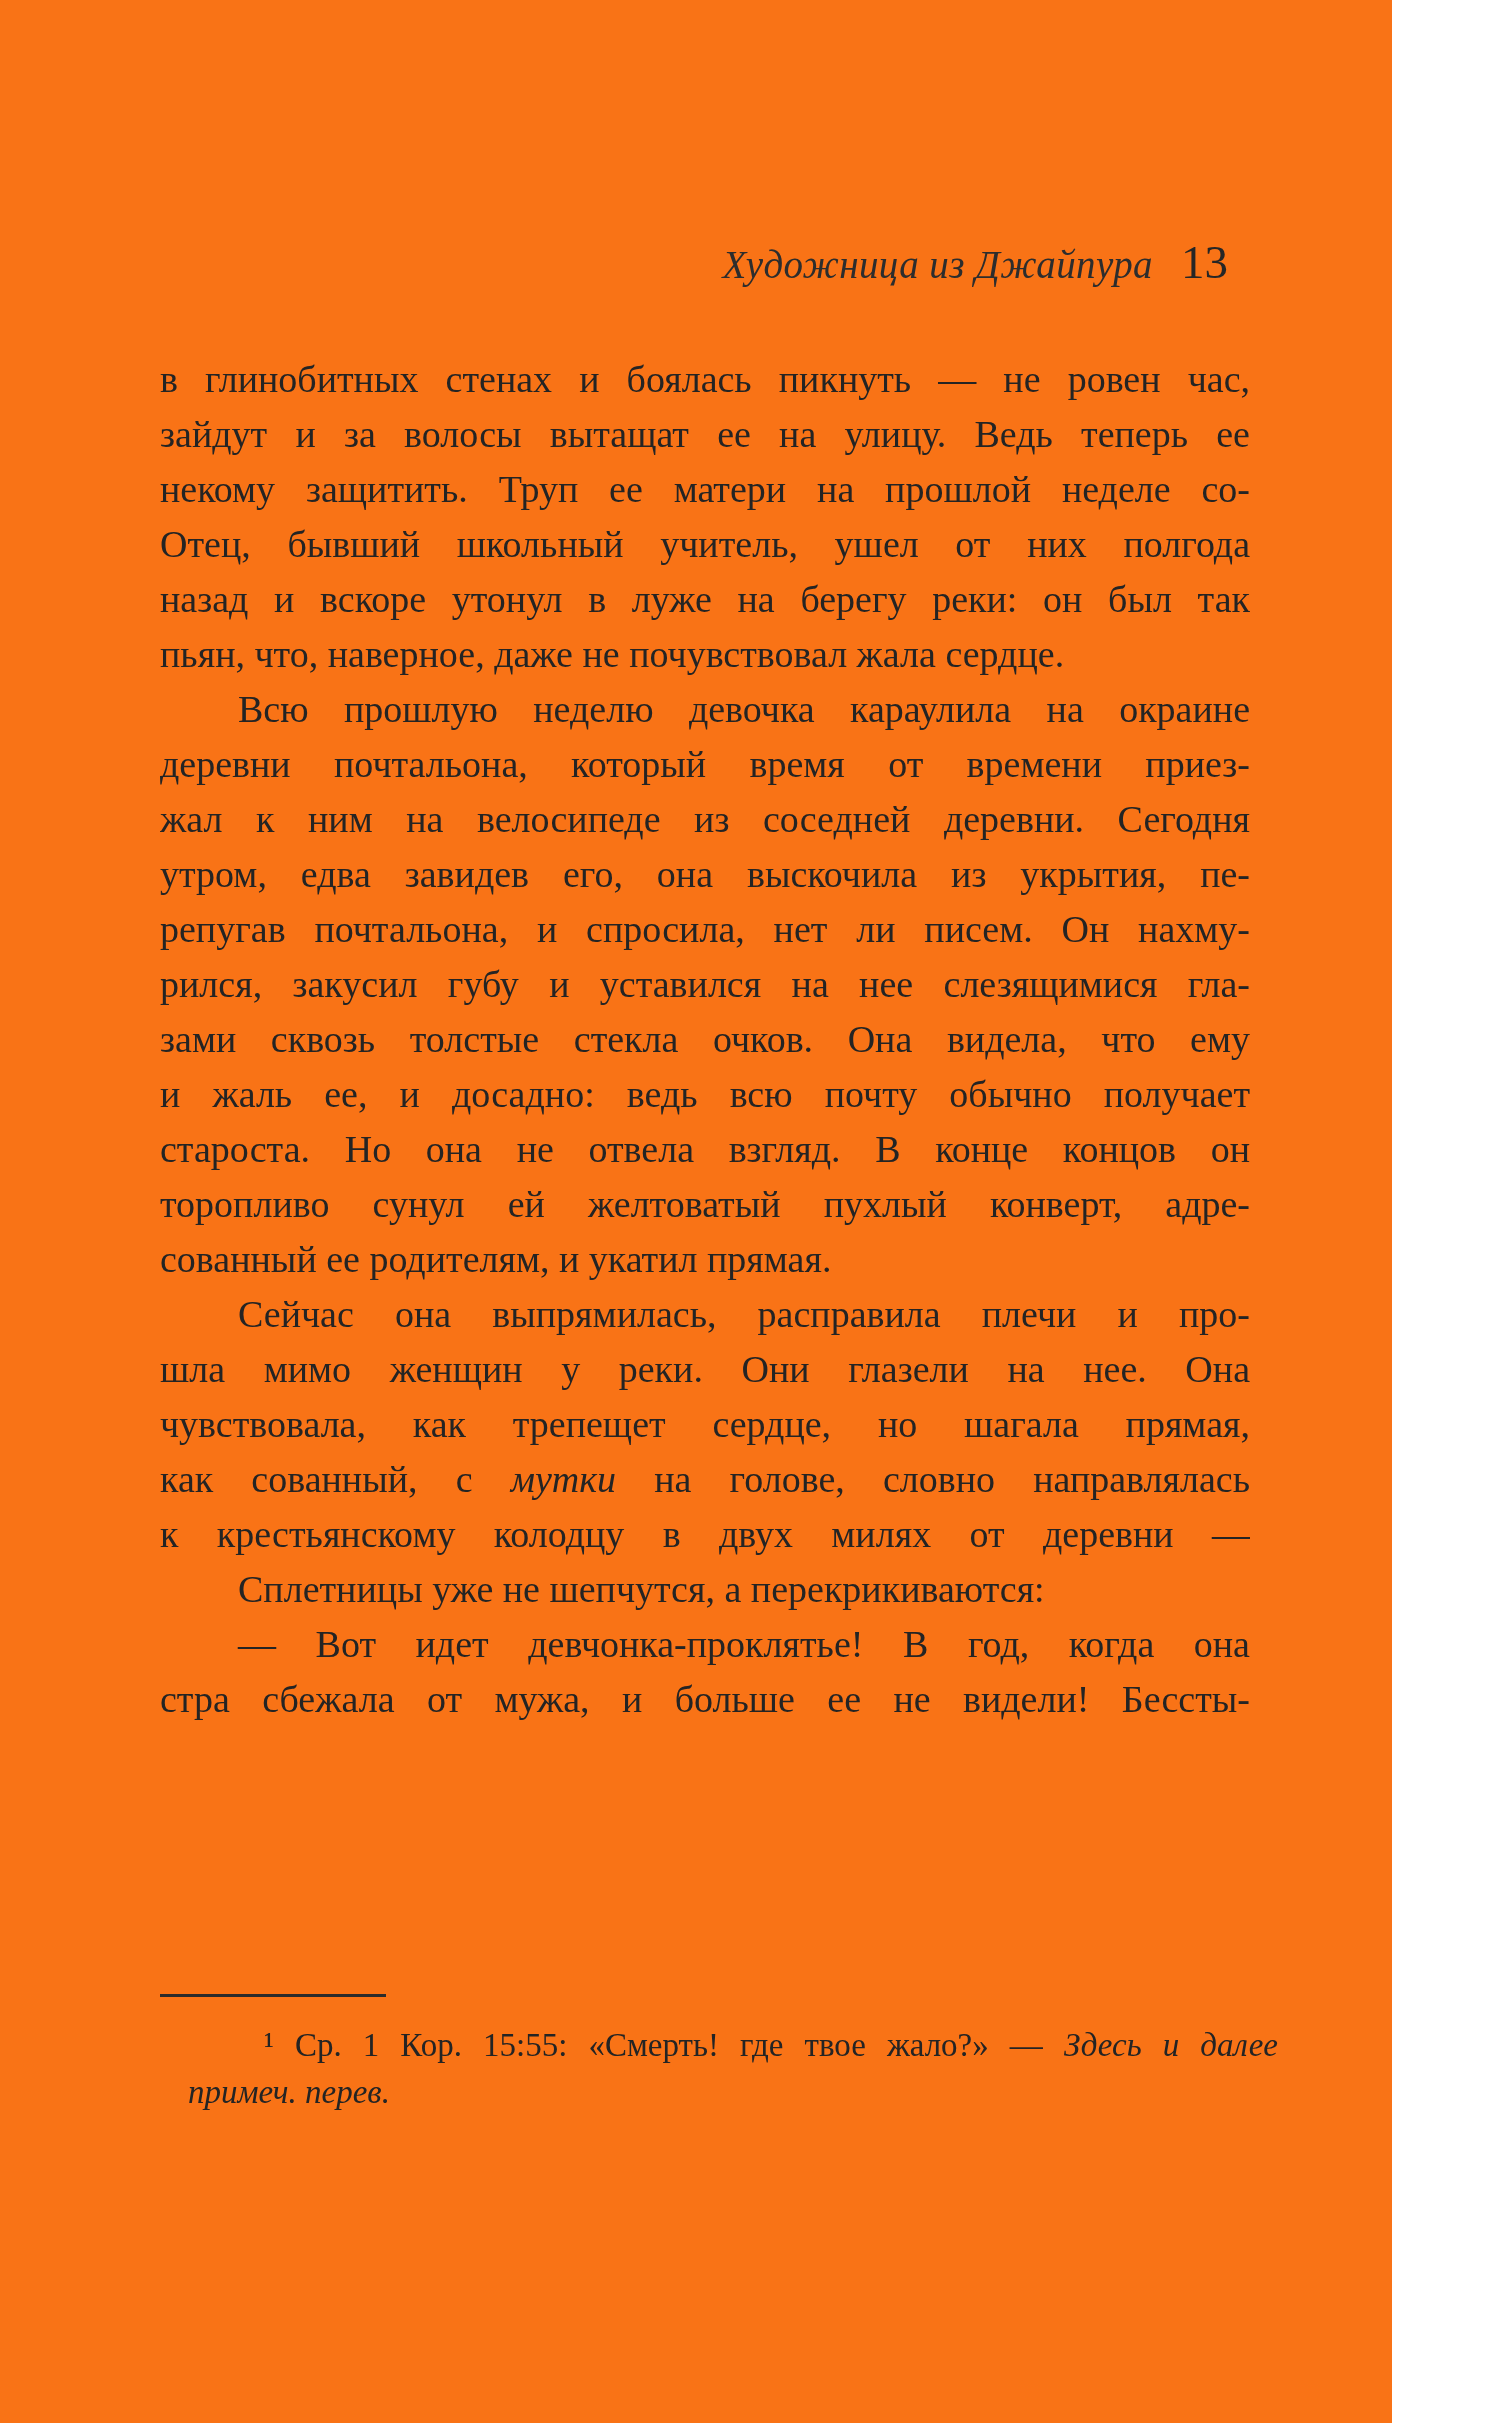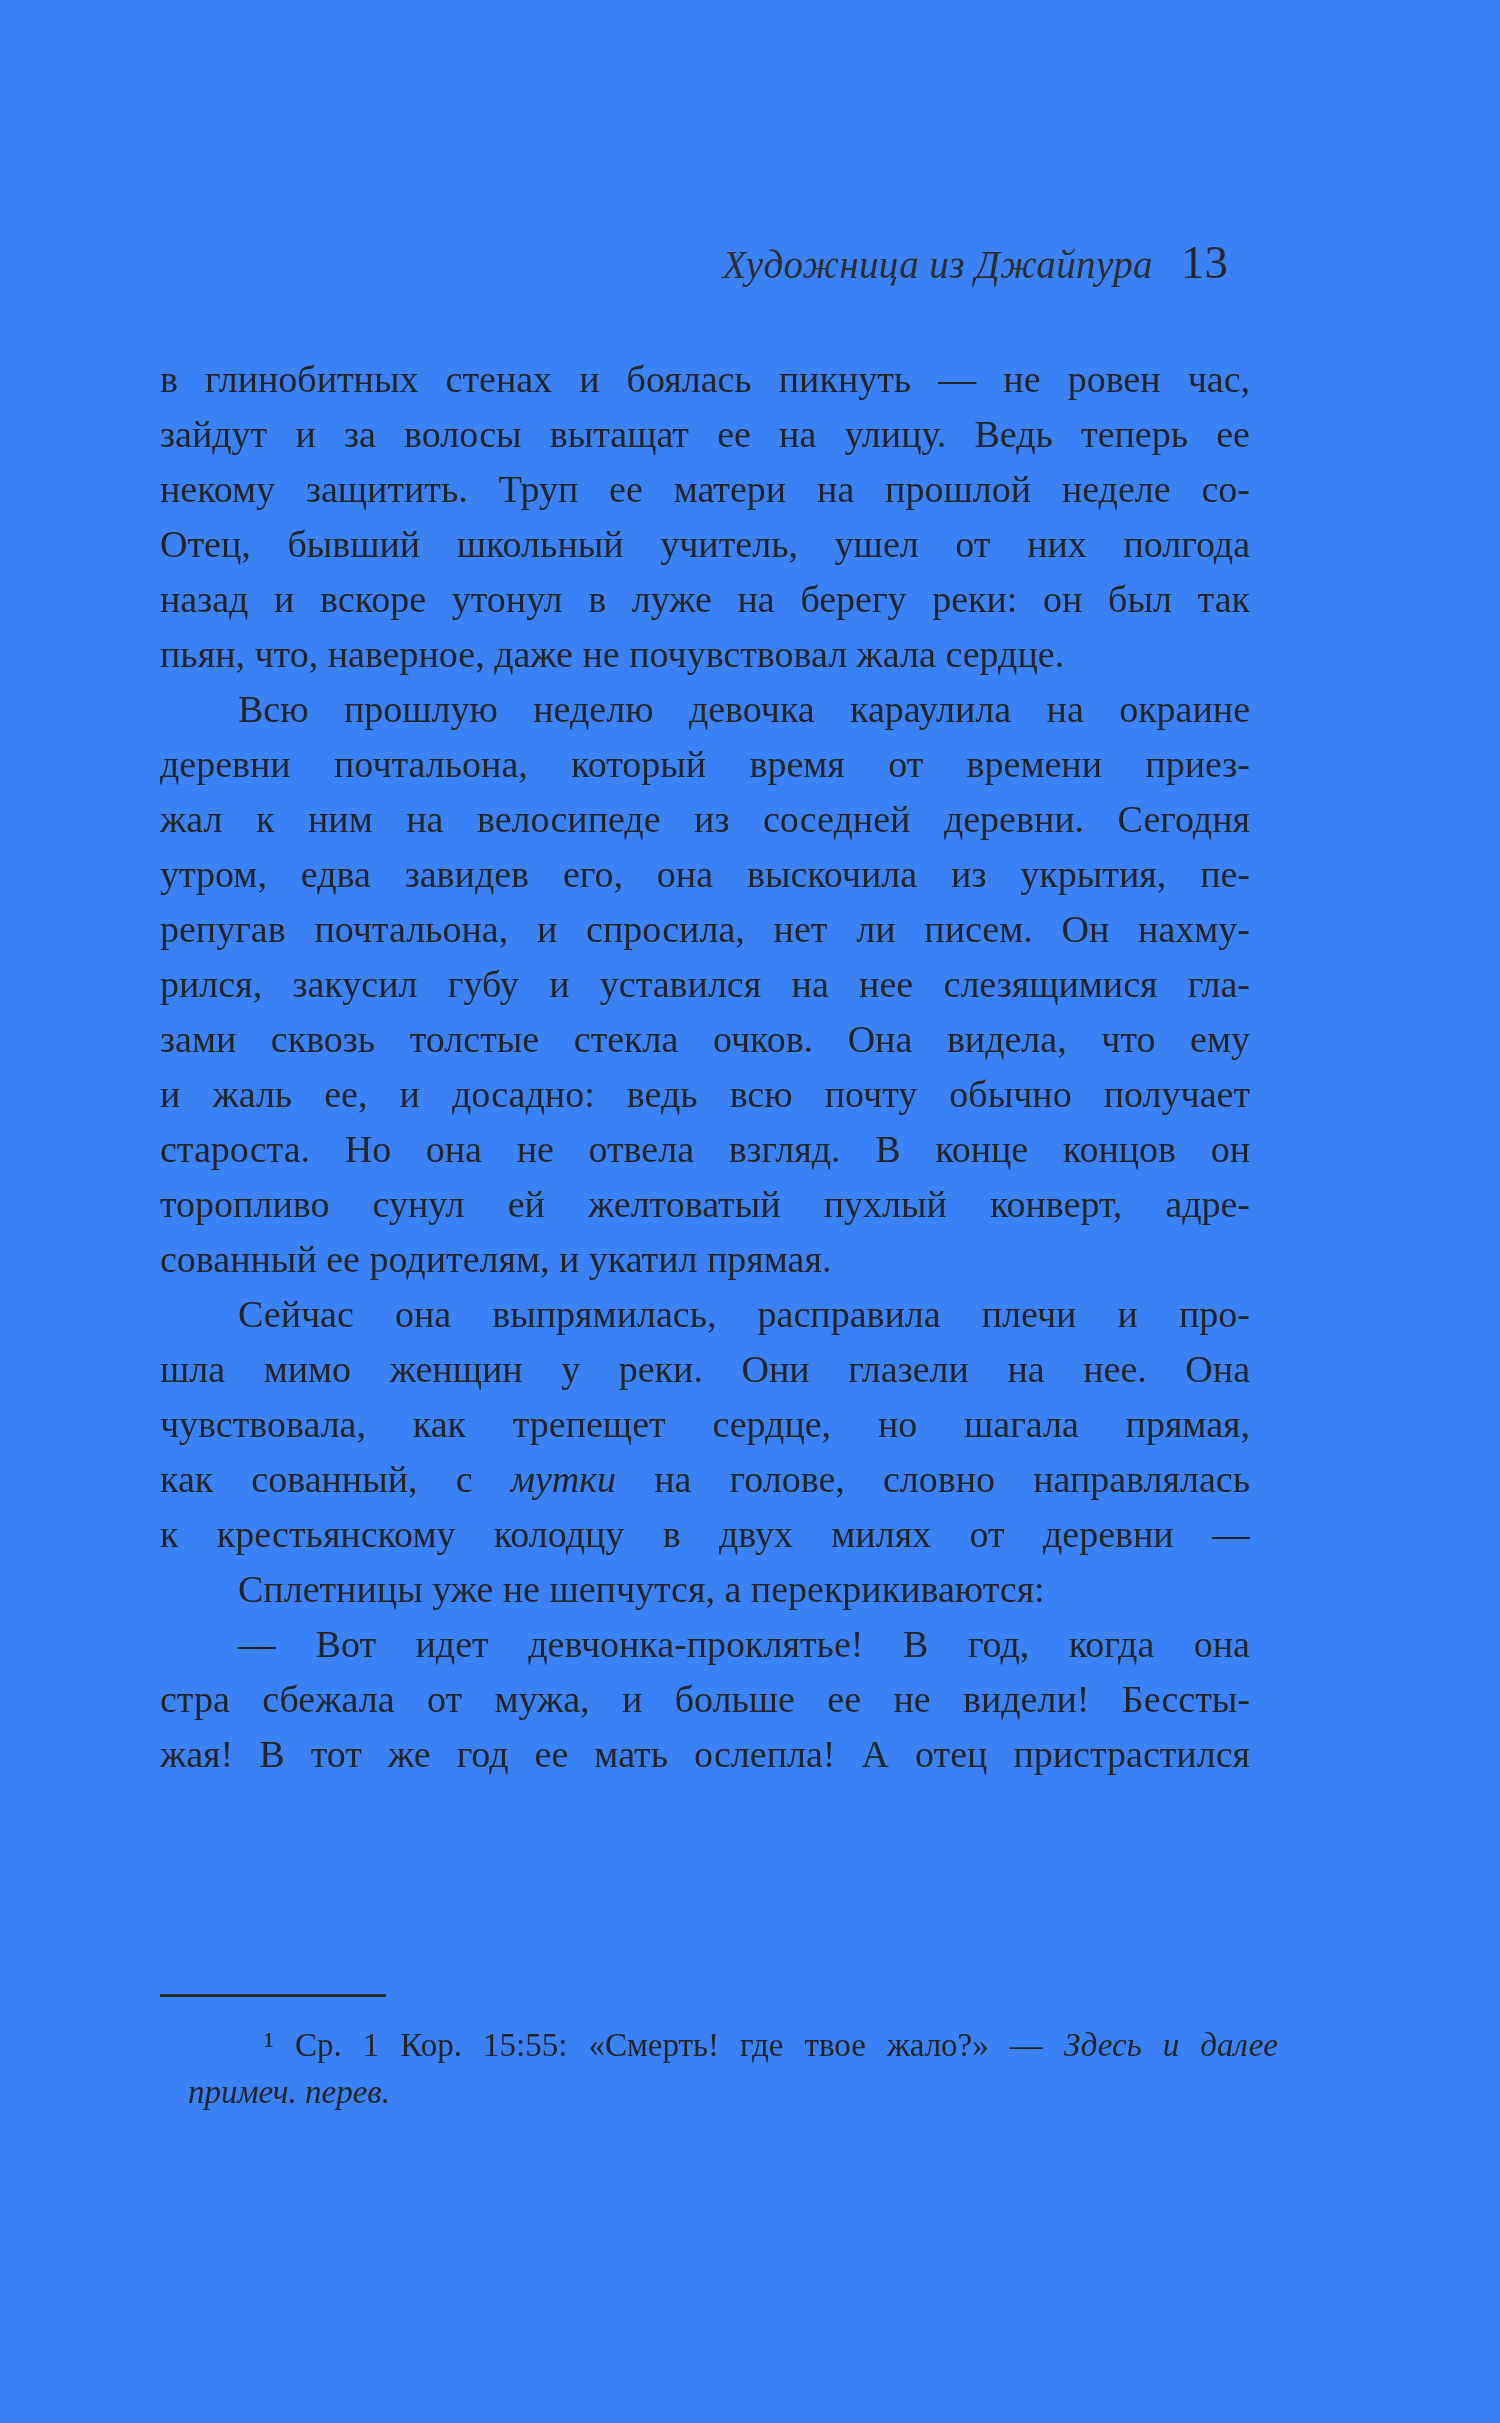--- a/index.html
+++ b/index.html
@@ -1,20 +1,20 @@
 <!DOCTYPE html>
 <html lang="ru"><head>
 <meta charset="utf-8">
 <style>
   html, body { margin: 0; padding: 0; background: #ffffff; }
   .page {
     position: relative;
-    width: 1500px;
+    width: 1392px;
     height: 2423px;
-    background: #3b82f6;
+    background: #f97316;
     color: #242424;
     font-family: "Liberation Serif", "DejaVu Serif", serif;
     overflow: hidden;
     text-decoration: underline;
   }
   .header {
     position: absolute;
     top: 238px;
     left: 160px;
     width: 1090px;
@@ -118,21 +118,20 @@
     <div class="line j">торопливо сунул ей желтоватый пухлый конверт, адре-</div>
     <div class="line">сованный ее родителям, и укатил прямая.</div>
     <div class="line j ind">Сейчас она выпрямилась, расправила плечи и про-</div>
     <div class="line j">шла мимо женщин у реки. Они глазели на нее. Она</div>
     <div class="line j">чувствовала, как трепещет сердце, но шагала прямая,</div>
     <div class="line j"><span>как сованный, с </span><span class="it">мутки</span><span> на голове, словно направлялась</span></div>
     <div class="line j">к крестьянскому колодцу в двух милях от деревни —</div>
     <div class="line ind">Сплетницы уже не шепчутся, а перекрикиваются:</div>
     <div class="line j ind">— Вот идет девчонка-проклятье! В год, когда она</div>
     <div class="line j">стра сбежала от мужа, и больше ее не видели! Бессты-</div>
-    <div class="line j">жая! В тот же год ее мать ослепла! А отец пристрастился</div>
   </div>
 
   <div class="fn-rule"></div>
 
   <div class="footnote">
     <div class="fn-line j ind"><span>¹ Ср. 1 Кор. 15:55: «Смерть! где твое жало?» — </span><span class="it">Здесь и далее</span></div>
     <div class="fn-line it">примеч. перев.</div>
   </div>
 
 </div>

